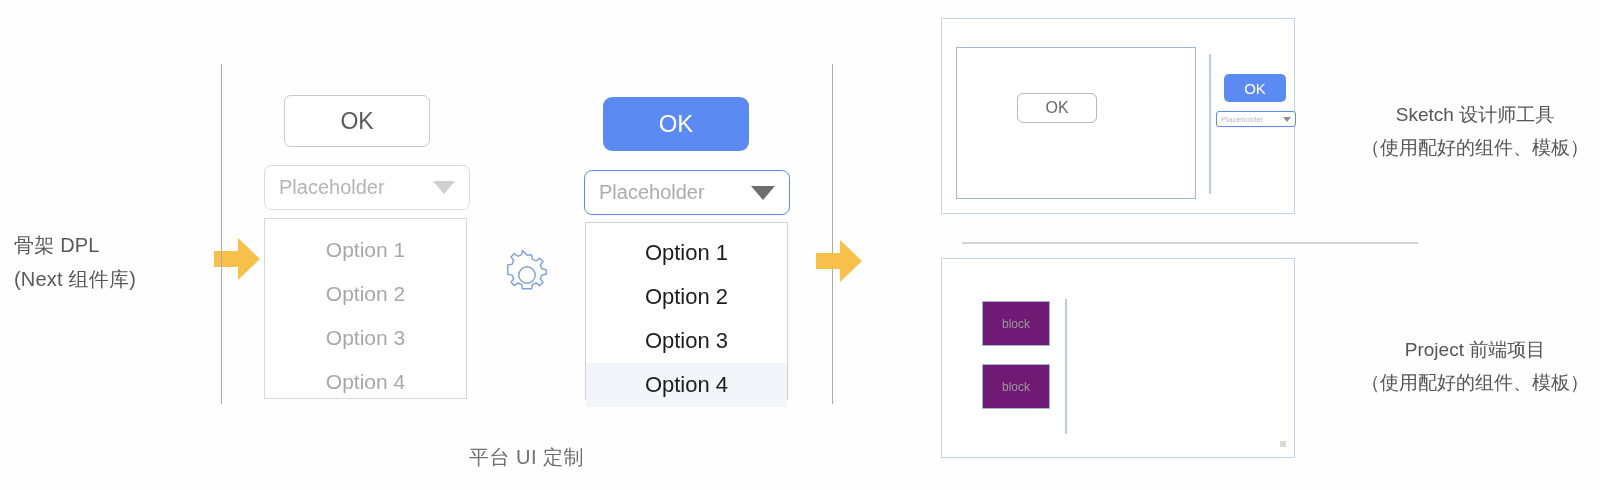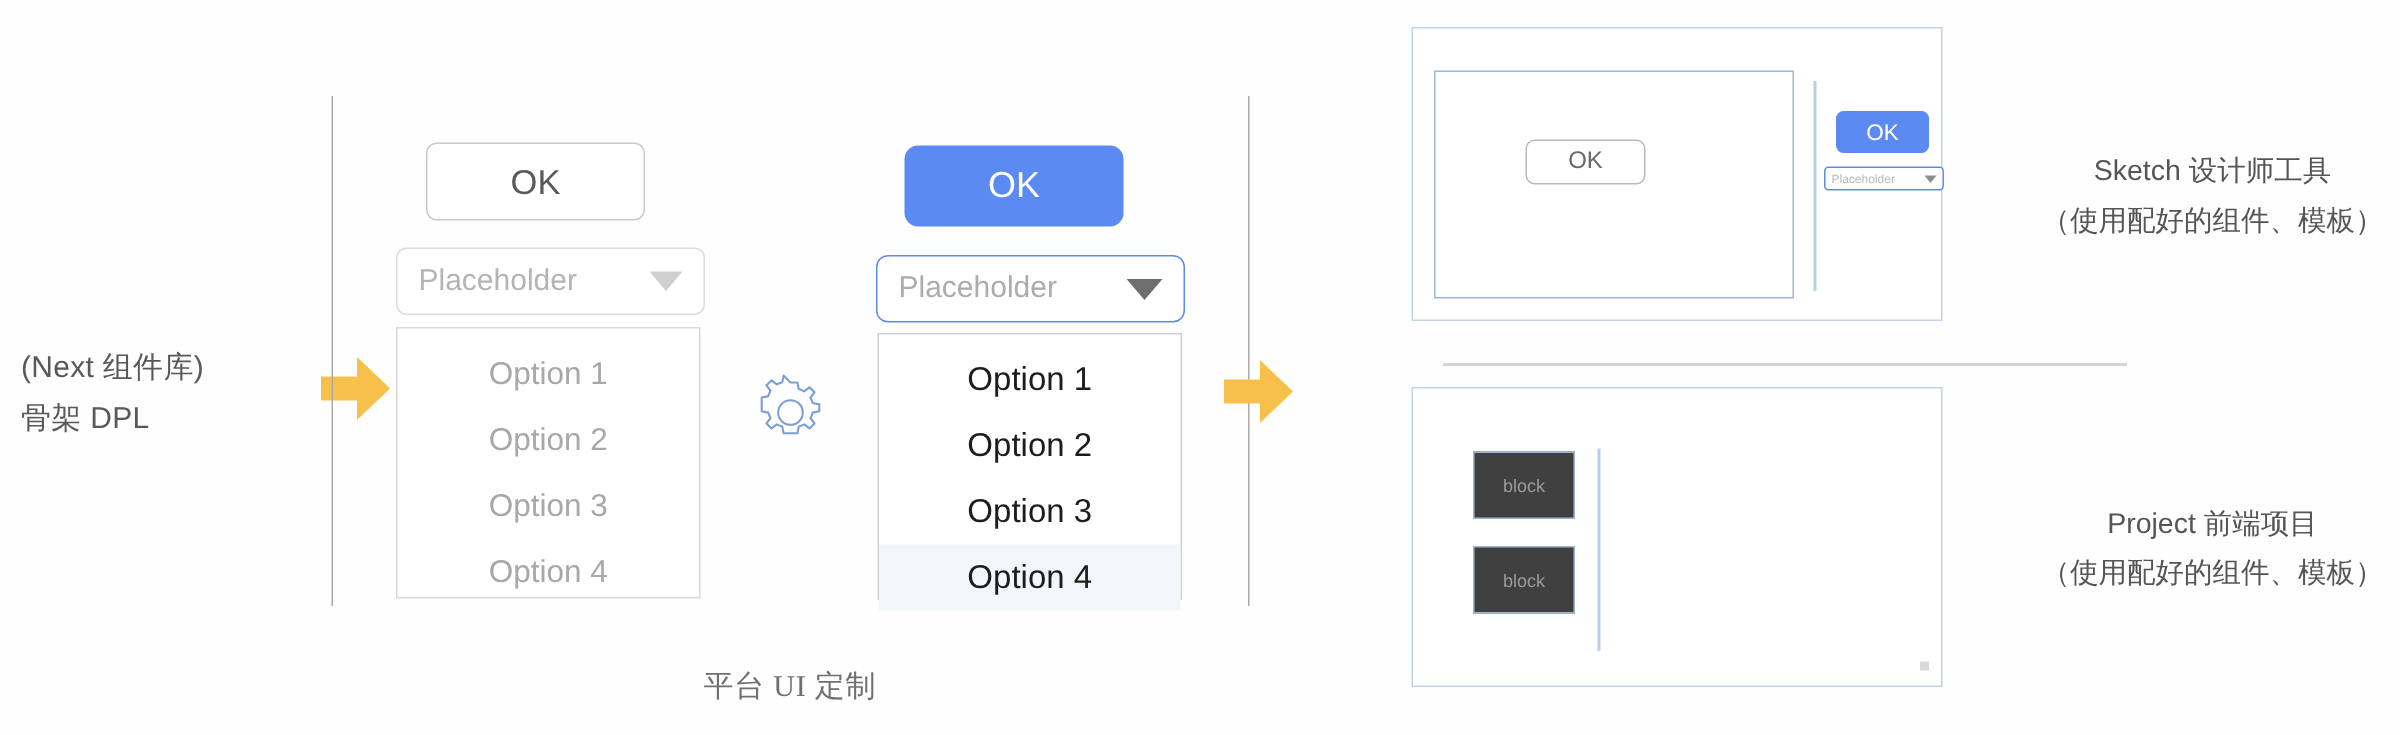--- a/index.html
+++ b/index.html
@@ -166,21 +166,21 @@
   .select-mini .ph { color: #b9b9b9; font-size: 8px; flex: 1; }
   .caret-mini {
     width: 0; height: 0;
     border-left: 4px solid transparent;
     border-right: 4px solid transparent;
     border-top: 5px solid #8d8d8d;
   }
   .block-box {
     box-sizing: border-box;
     border: 1px solid #9fb6d4;
-    background: #404040;
+    background: #701a75;
     color: #9a9a9a;
     display: flex;
     align-items: center;
     justify-content: center;
     font-size: 12px;
   }
   .code {
     color: #4a4a4a;
     font-size: 20px;
     line-height: 27px;
@@ -196,31 +196,30 @@
     font-size: 19px;
     line-height: 33px;
     text-align: center;
     width: 270px;
   }
 
   .bottom-caption {
     color: #707070;
     font-size: 20px;
     letter-spacing: .5px;
-    font-family: Liberation Serif, serif;
   }
 </style>
 </head>
 <body>
 
 <div id="canvas">
 
   <div class="abs left-label">
+    <div>骨架 DPL</div>
     <div>(Next 组件库)</div>
-    <div>骨架 DPL</div>
   </div>
 
   <div class="abs arrow" style="left:214px; top:238px;">
     <svg viewBox="0 0 46 42">
       <path d="M0 13 H24 V0 L46 21 L24 42 V29 H0 Z" fill="#f7c04a"></path>
     </svg>
   </div>
 
   <div class="abs vrule" style="left:221px; top:64px; height:340px;"></div>
 

